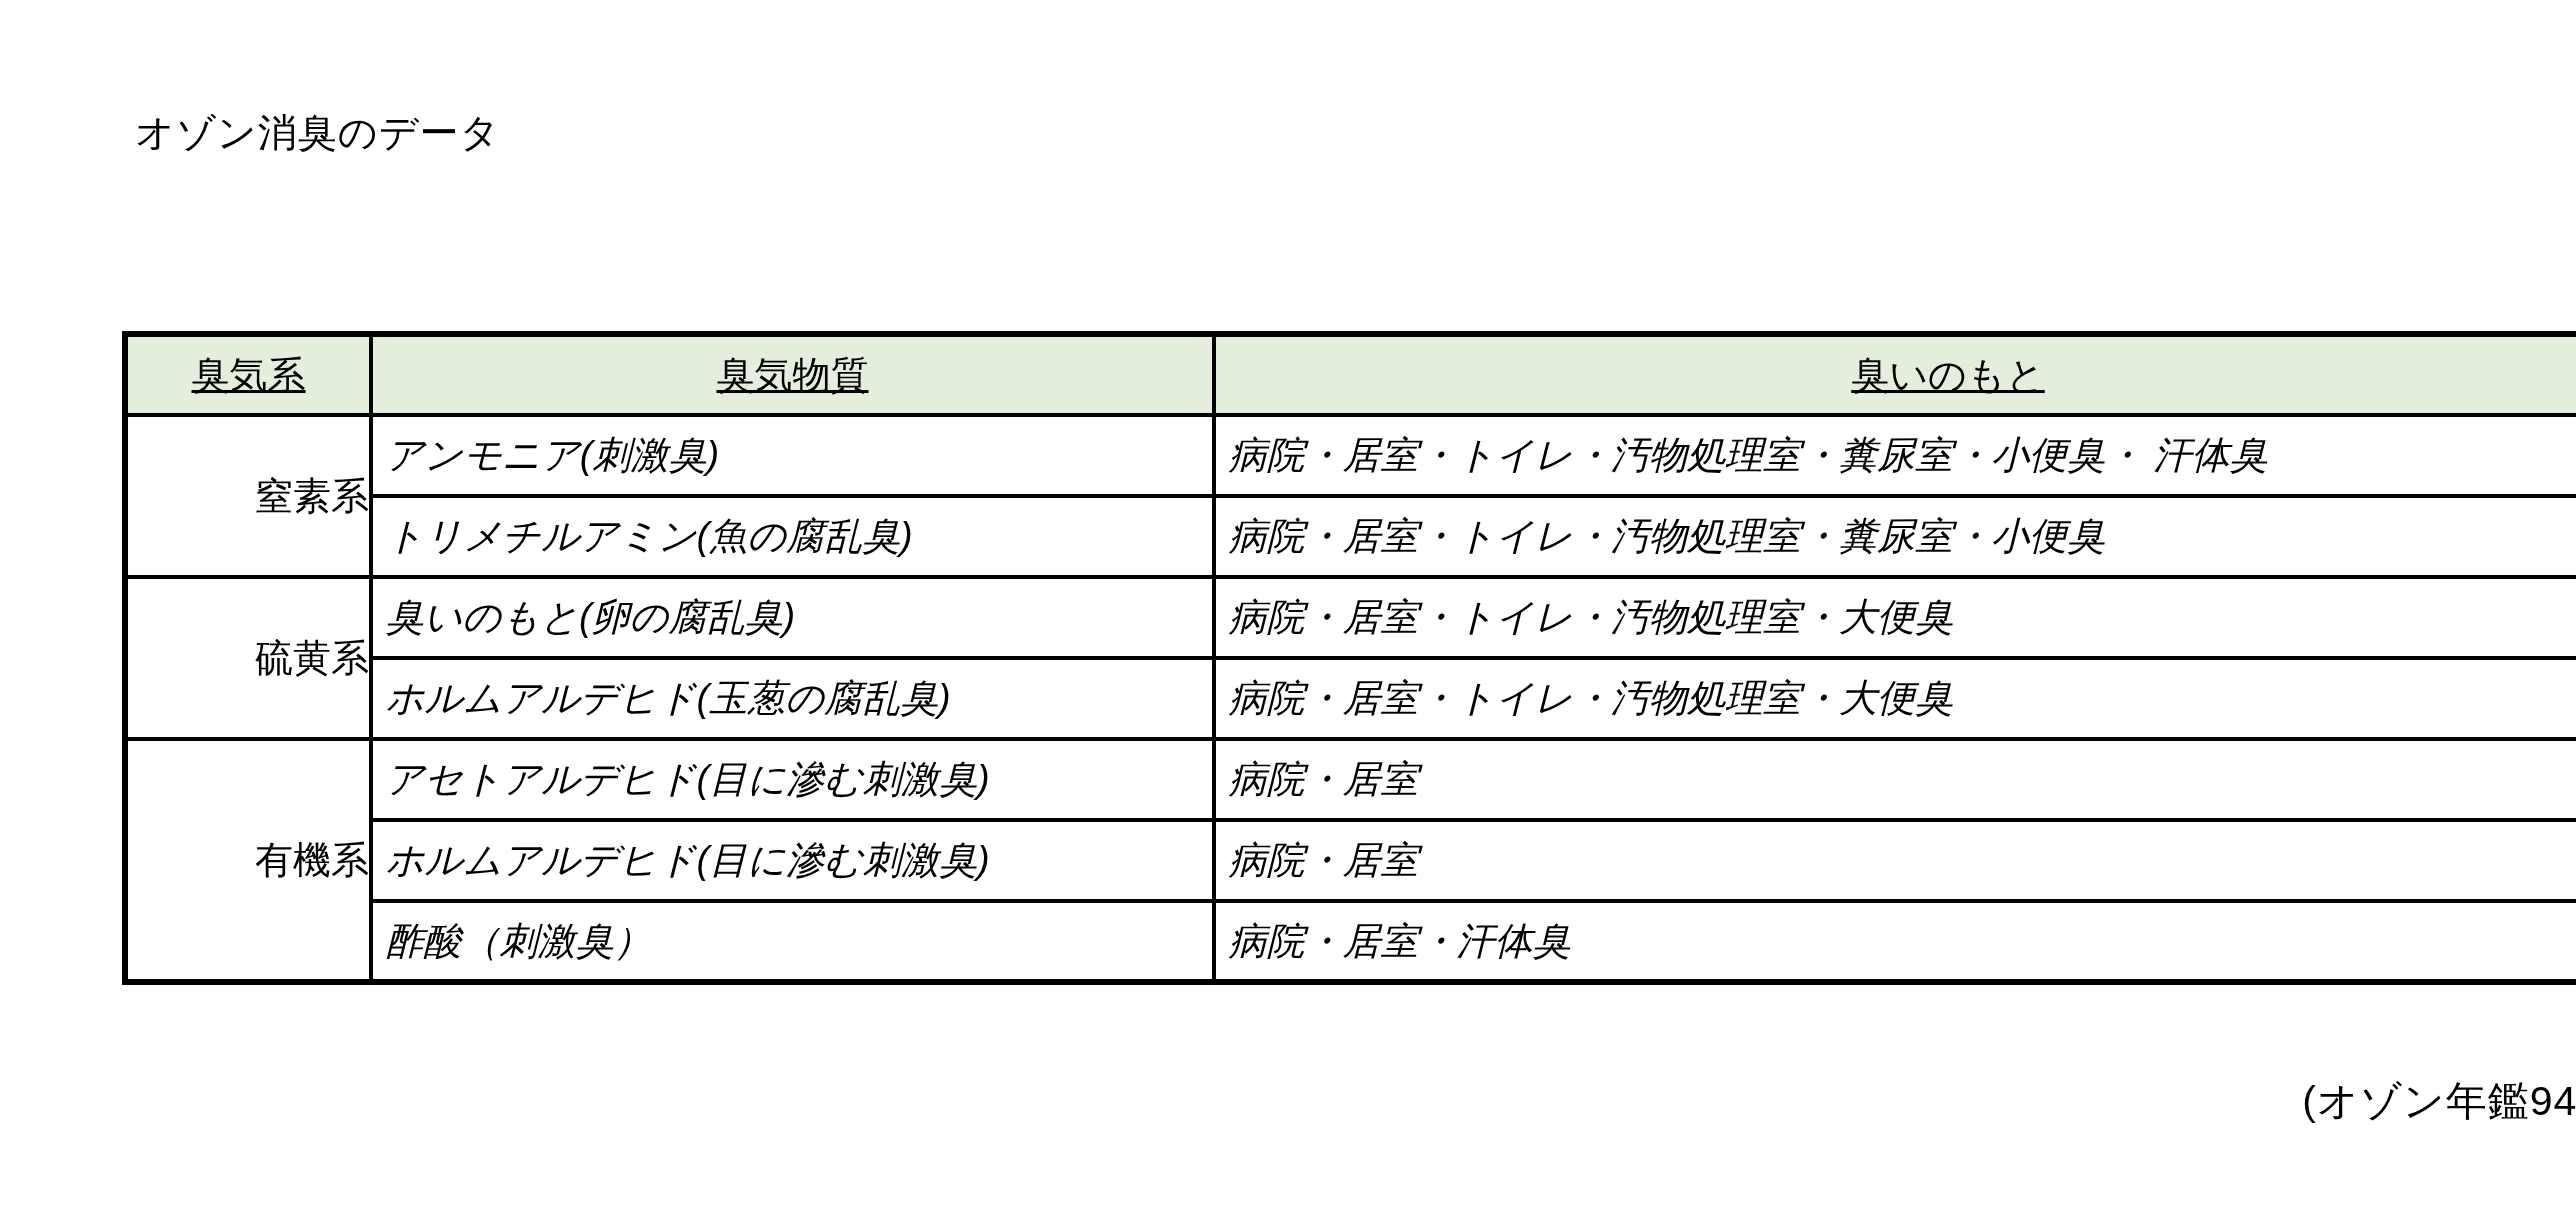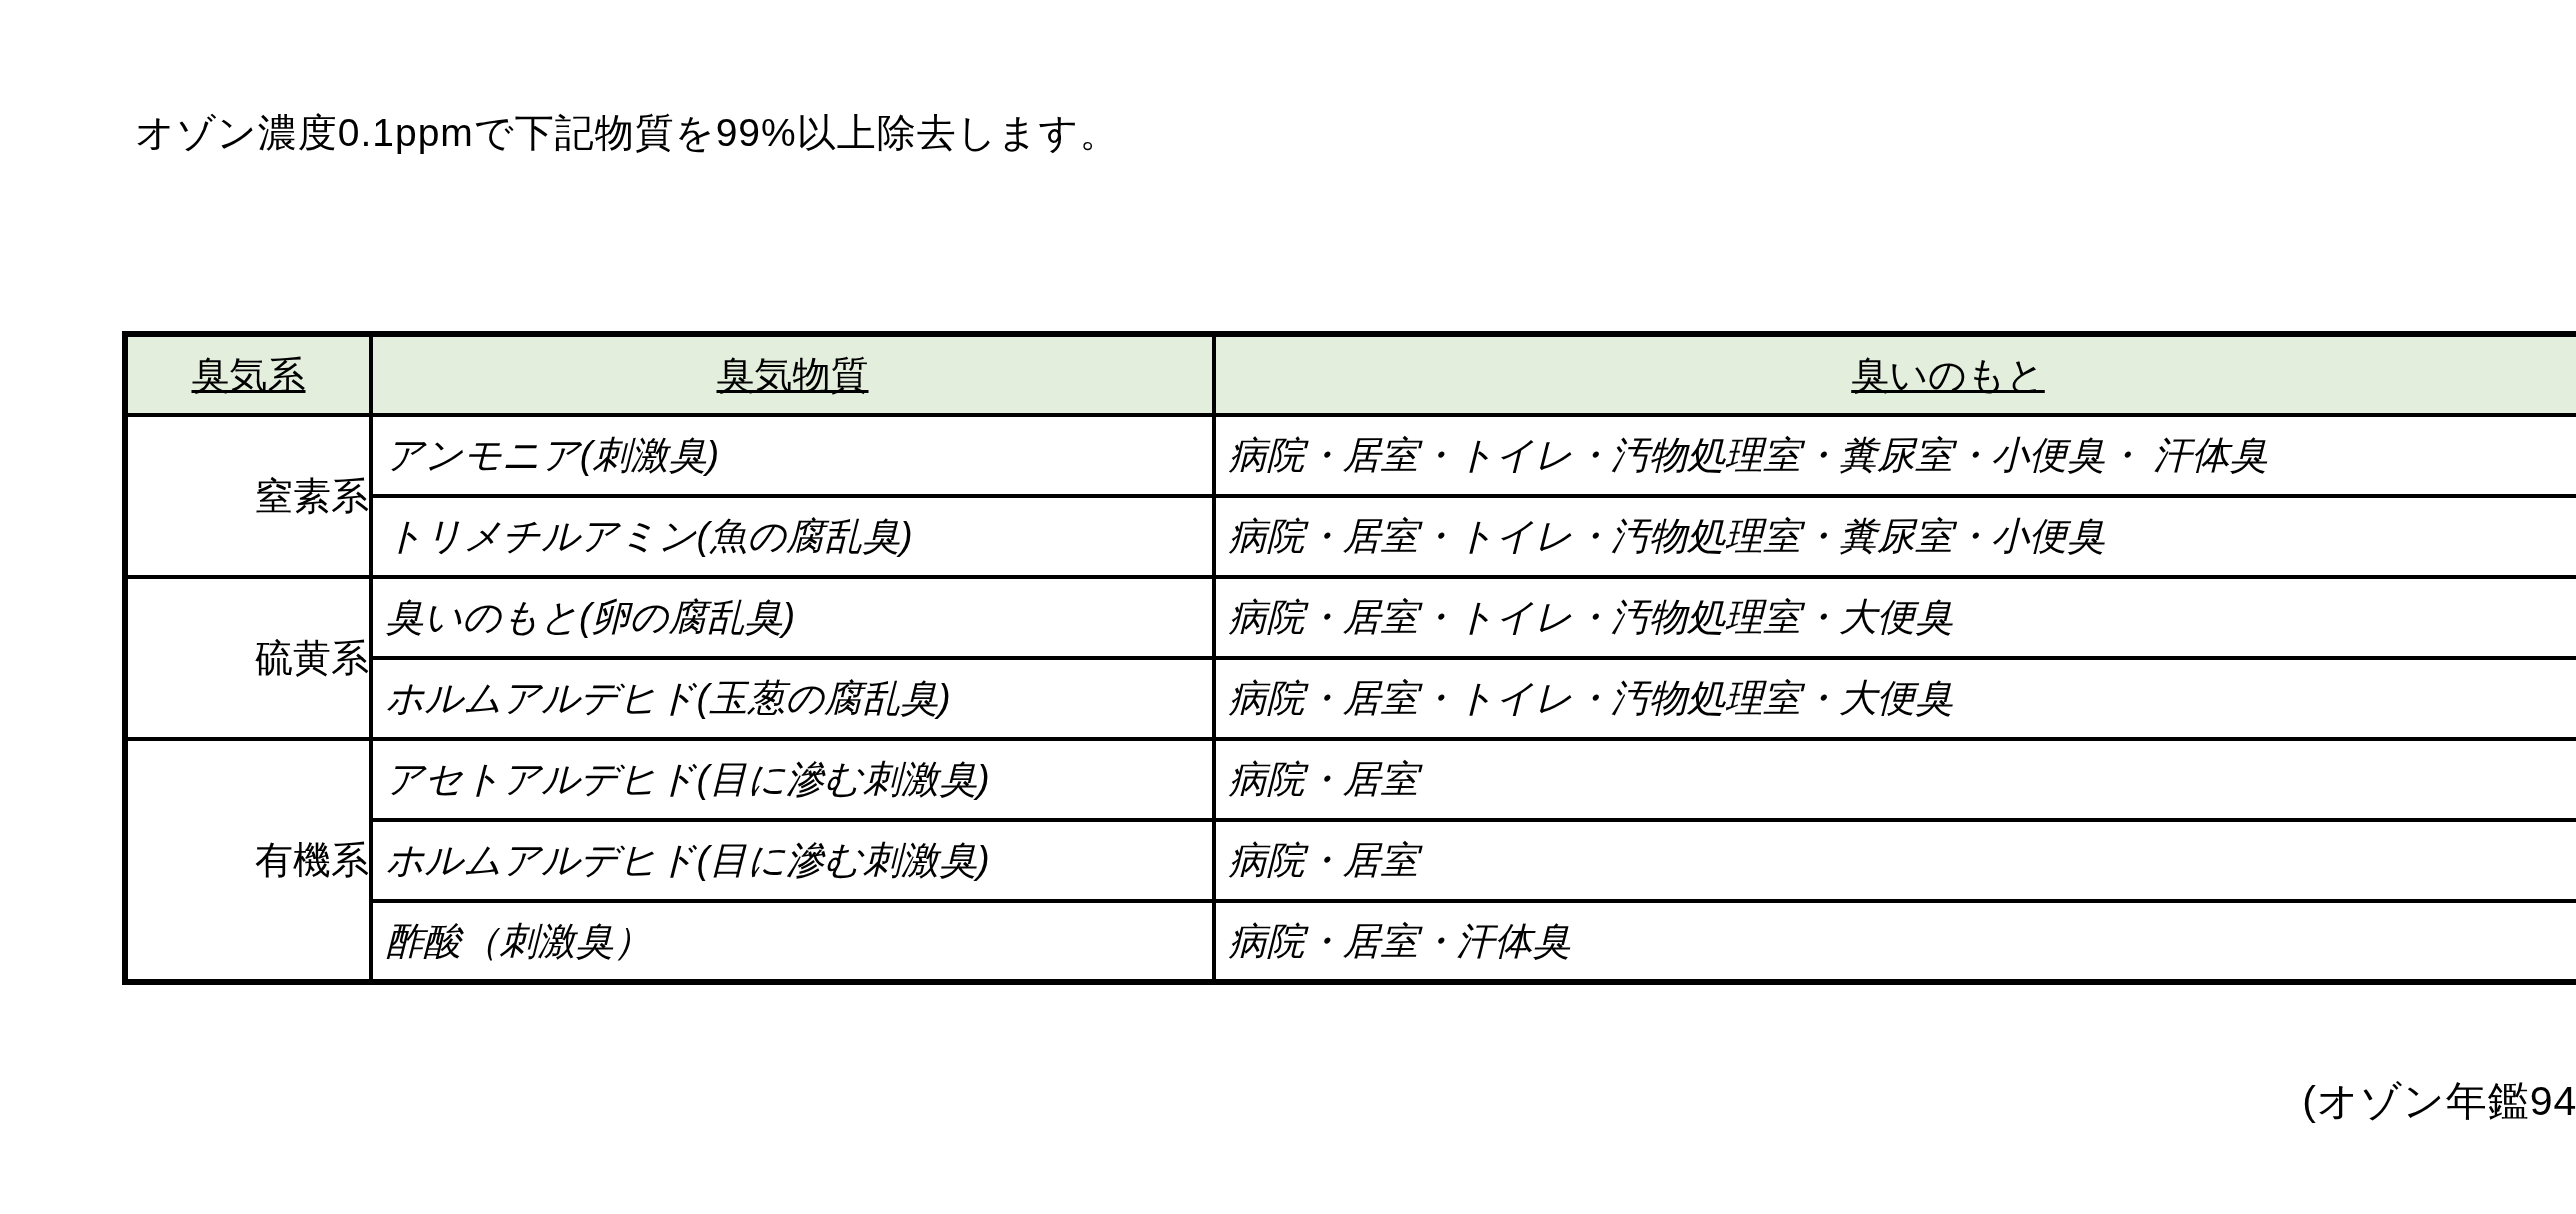--- a/index.html
+++ b/index.html
@@ -62,21 +62,21 @@
     right: 130px;
     top: 1074px;
     font-size: 41px;
     letter-spacing: 1px;
   }
 </style>
 </head>
 <body>
 
 <div class="title-block">
-  <div class="title-line">オゾン濃度0.1ppmで下記物質を99%以上除去します。</div>
+  <div class="title-line">オゾン消臭のデータ</div>
 </div>
 
 <table class="odor-table">
   <colgroup>
     <col style="width:246px">
     <col style="width:843px">
     <col style="width:1469px">
   </colgroup>
   <thead>
     <tr>

